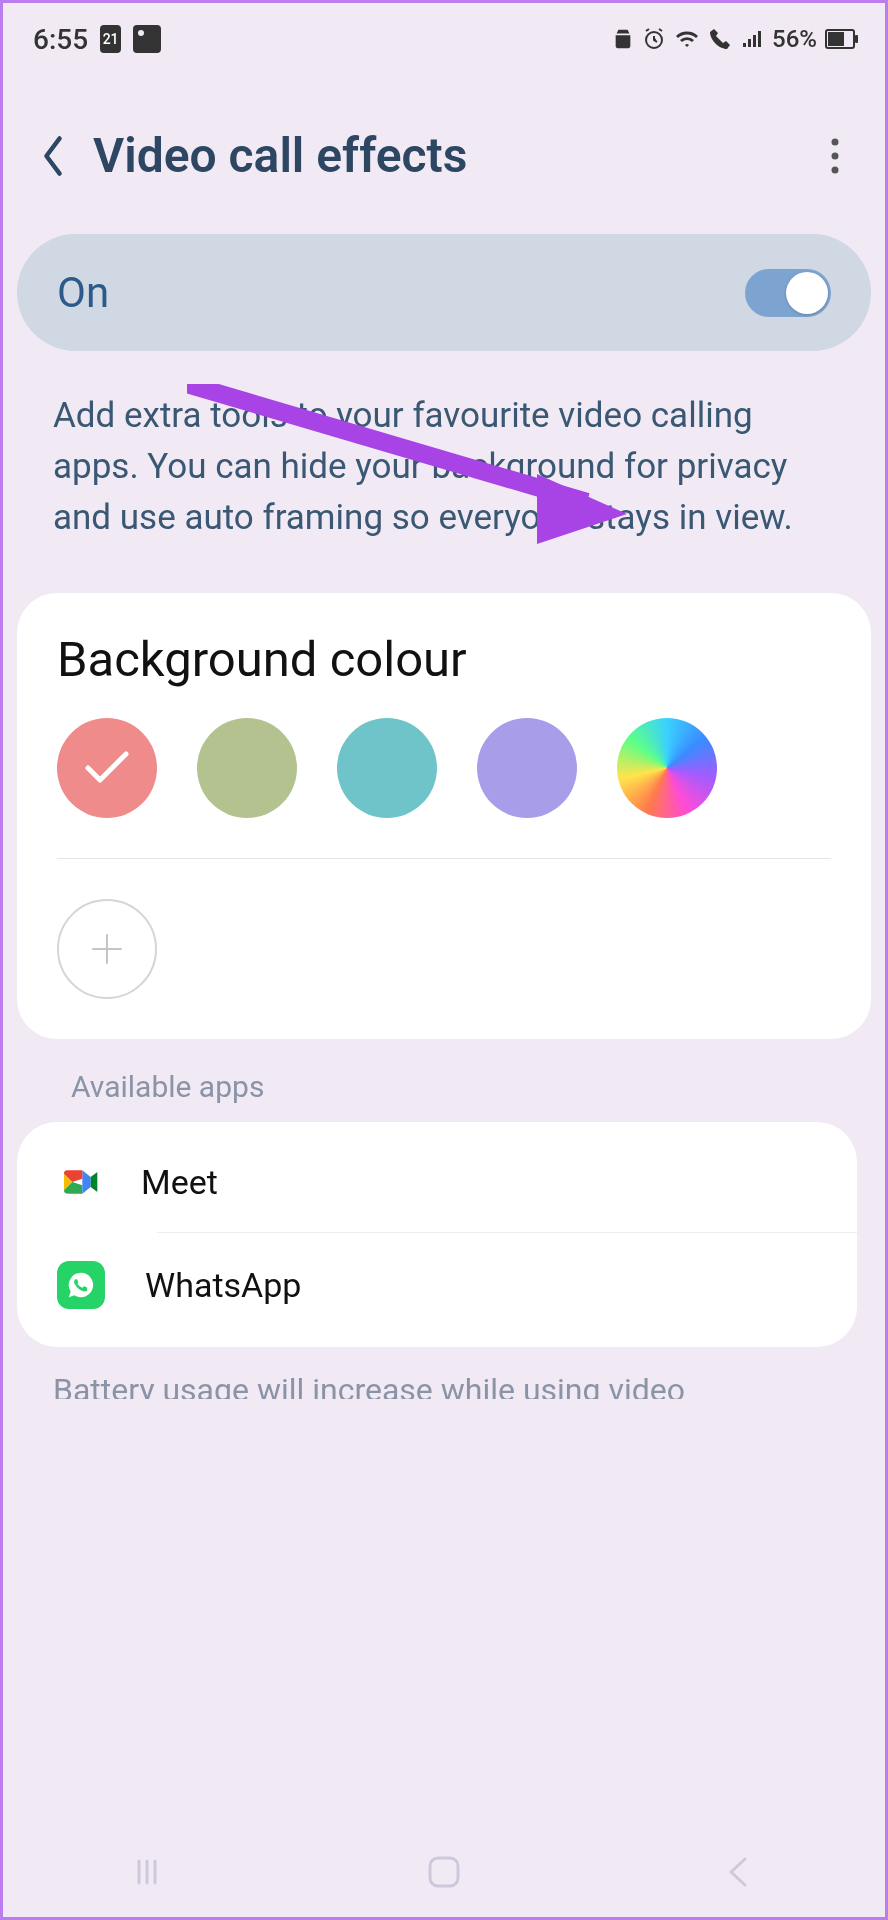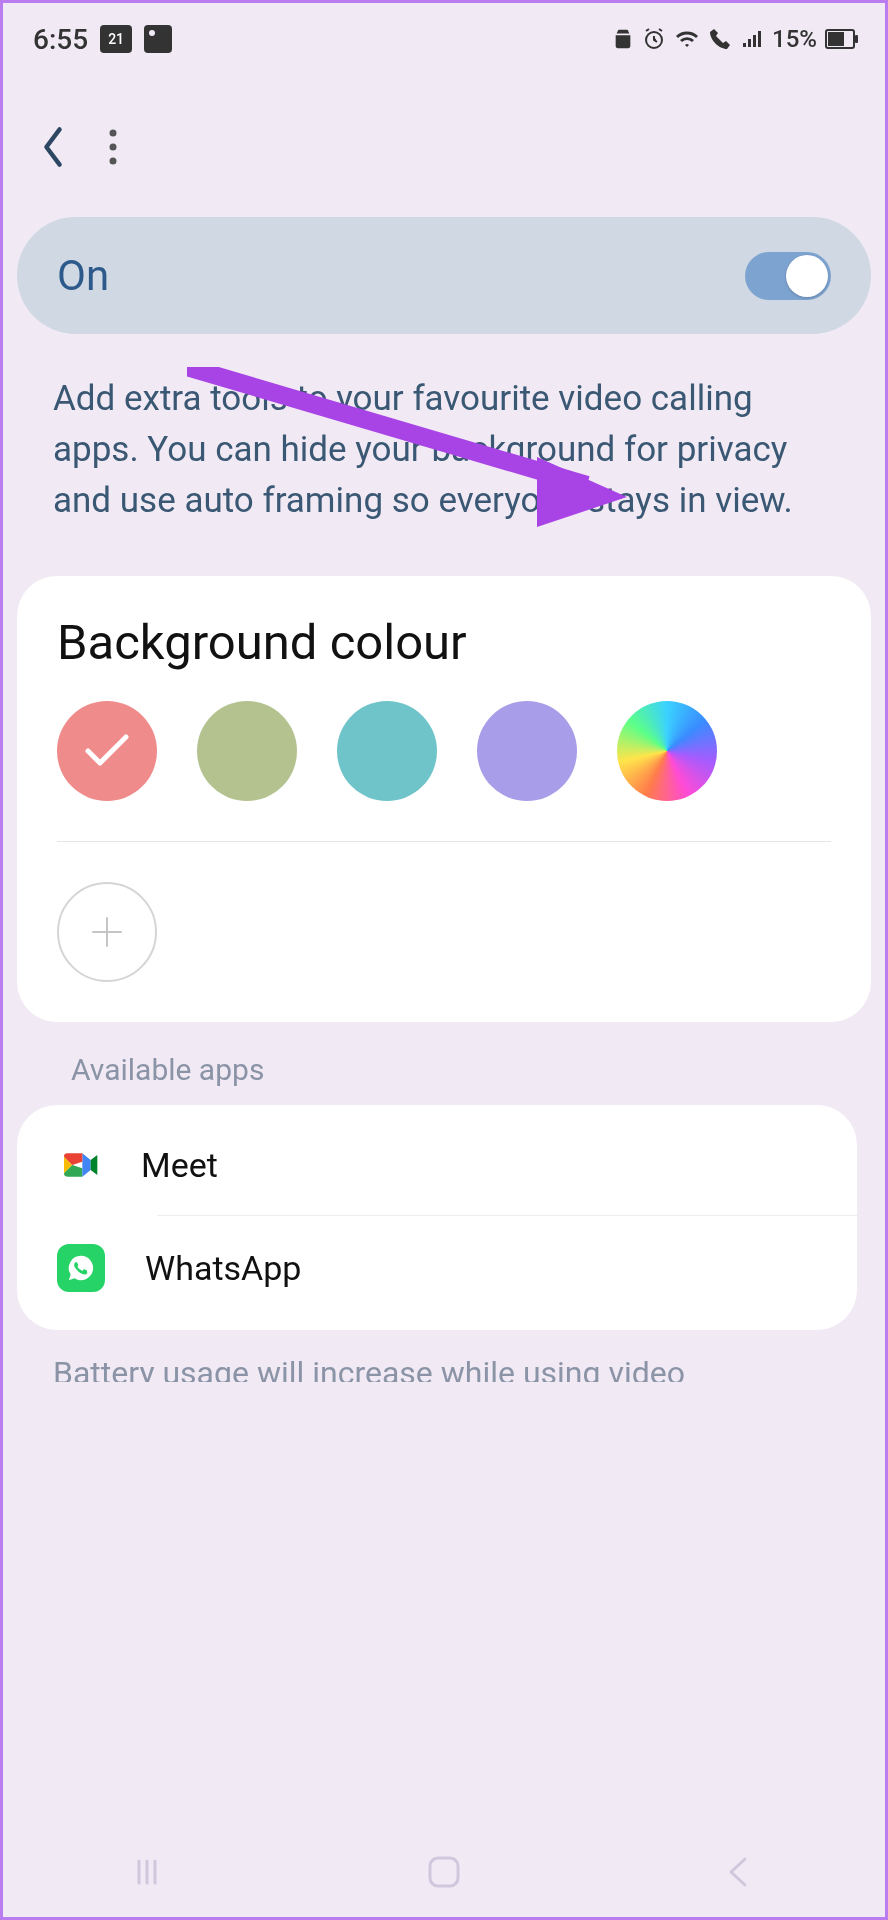--- a/index.html
+++ b/index.html
@@ -20,21 +20,21 @@
     padding: 18px 30px 10px 30px;
     height: 64px;
     font-size: 28px;
     color: #333;
     font-weight: 500;
   }
   .status-left { display: flex; align-items: center; gap: 12px; }
   .status-right { display: flex; align-items: center; gap: 8px; font-size: 24px; }
   .status-icon { display: inline-flex; align-items: center; }
   .cal-icon {
-    width: 32px; height: 28px; background: #333; border-radius: 4px;
+    width: 21px; height: 28px; background: #333; border-radius: 4px;
     color: #fff; font-size: 14px; display:flex; align-items:center; justify-content:center;
   }
   .img-icon {
     width: 28px; height: 28px; background: #333; border-radius: 4px;
     position: relative;
   }
   .img-icon::after{
     content:""; position:absolute; left:5px; top:5px; width:6px; height:6px; background:#f1eaf5; border-radius:50%;
   }
   .battery {
@@ -210,33 +210,34 @@
     <span class="status-icon">
       <svg width="24" height="24" viewBox="0 0 24 24">
           <path fill="#333" d="M6 2l4 4-2 3 7 7 3-2 4 4-3 4c-8 0-17-9-17-17l4-3z"></path>
         </svg>
     </span>
     <span class="status-icon">
       <svg width="24" height="24" viewBox="0 0 24 24">
           <path fill="#333" d="M3 20h3v-4H3v4zm5 0h3v-8H8v8zm5 0h3V8h-3v12zm5 0h3V4h-3v16z"></path>
         </svg>
     </span>
-    <span>15%</span>
+    <span>56%</span>
     <span class="battery">
         <span class="battery-fill"></span>
       </span>
   </div>
 </div>
 
 <div class="header">
   <div class="back-btn">
     <svg width="28" height="44" viewBox="0 0 24 40">
         <path d="M18 4 L6 20 L18 36" fill="none" stroke="#2d4763" stroke-width="4" stroke-linecap="round" stroke-linejoin="round"></path>
       </svg>
   </div>
+  <div class="page-title">Video call effects</div>
   <div class="more-btn">
     <svg width="8" height="36" viewBox="0 0 8 36">
         <circle cx="4" cy="4" r="3.5" fill="#555"></circle>
         <circle cx="4" cy="18" r="3.5" fill="#555"></circle>
         <circle cx="4" cy="32" r="3.5" fill="#555"></circle>
       </svg>
   </div>
 </div>
 
 <div class="toggle-card">

